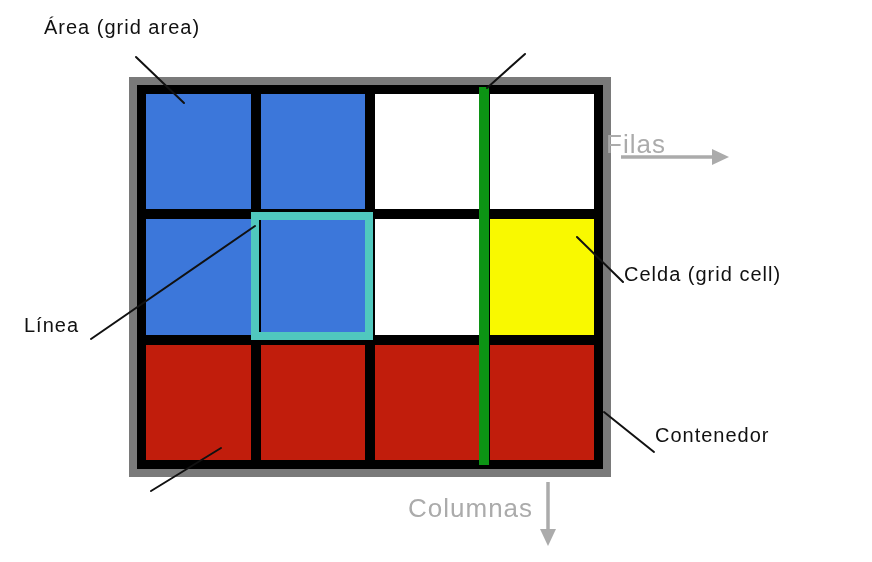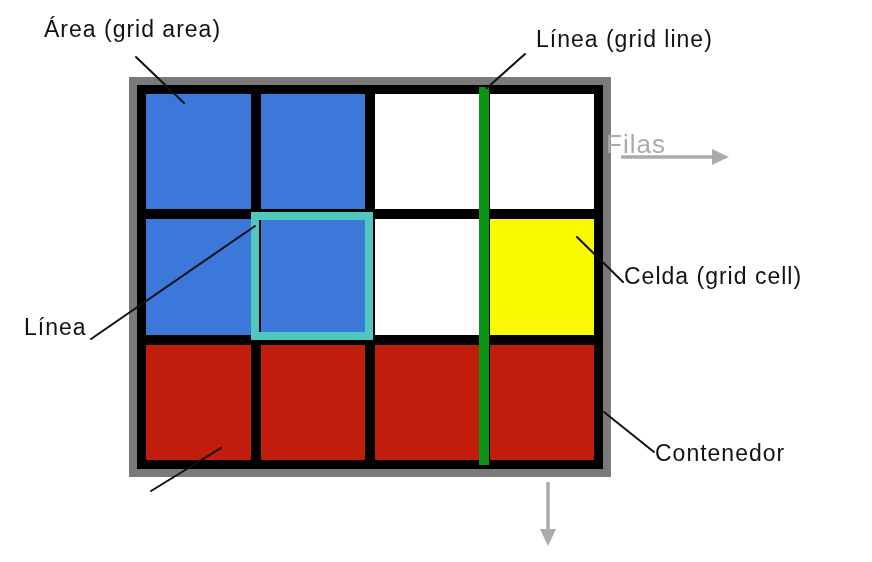--- a/index.html
+++ b/index.html
@@ -45,21 +45,21 @@
     position:absolute;
     left:122px;top:135px;
     width:122px;height:128px;
     border:8px solid var(--c-item);
     background:transparent;
   }
   
   .label{
     position:absolute;
     color:var(--c-label);
-    font-size:23px;
+    font-size:20px;
     letter-spacing:1px;
     white-space:nowrap;
   }
   .label.muted{
     color:var(--c-muted);
     font-size:26px;
   }
   .overlay-svg{
     position:absolute;inset:0;
     width:872px;height:562px;
@@ -105,19 +105,19 @@
       <line class="arrow-shaft" x1="621" y1="157" x2="712" y2="157"></line>
       <polygon class="arrow-head" points="712,149 712,165 729,157"></polygon>
     </g>
     <g>
       <line class="arrow-shaft" x1="548" y1="482" x2="548" y2="529"></line>
       <polygon class="arrow-head" points="540,529 556,529 548,546"></polygon>
     </g>
   </svg>
 
   <div class="label" style="left:44px;top:16px">Área (grid area)</div>
-  <div class="label" style="left:536px;top:26px">Línea (grid line)</div>
   <div class="label muted" style="left:606px;top:129px">Filas</div>
   <div class="label" style="left:624px;top:263px">Celda (grid cell)</div>
   <div class="label" style="left:24px;top:314px">Línea</div>
-  <div class="label" style="left:655px;top:440px">Contenedor</div>
+  <div class="label" style="left:655px;top:424px">Contenedor</div>
+  <div class="label muted" style="left:408px;top:493px">Columnas</div>
 
 </div>
 
 </body></html>

